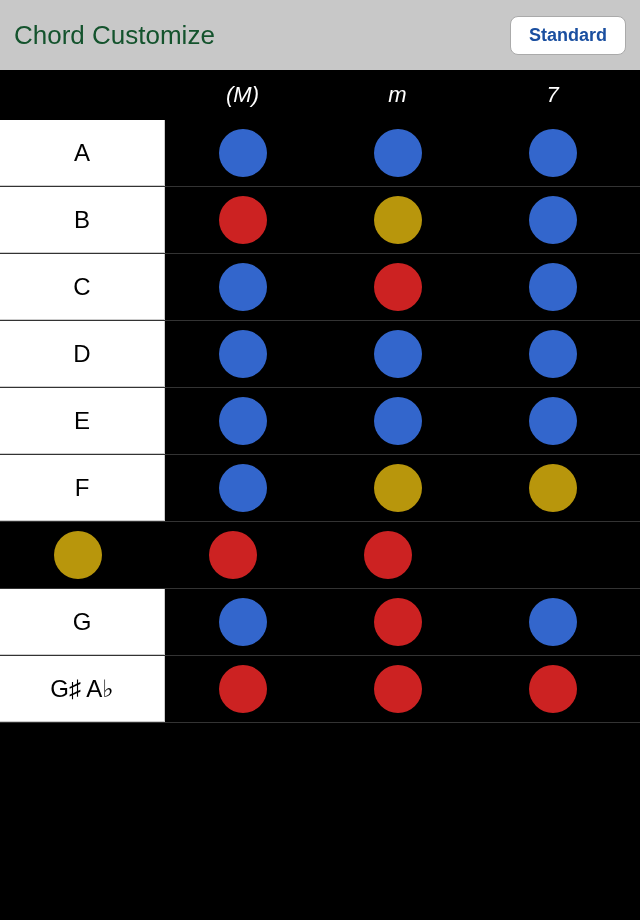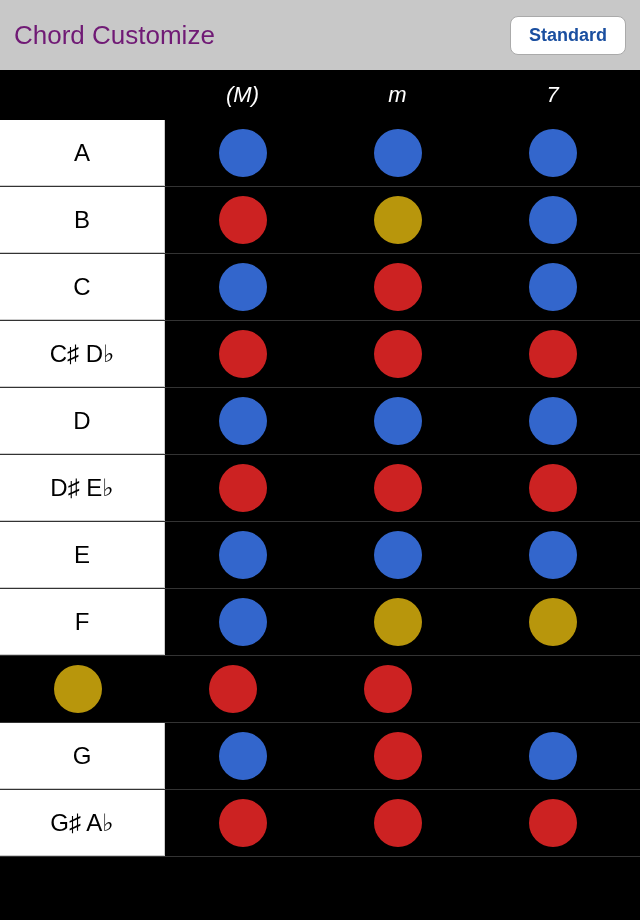--- a/index.html
+++ b/index.html
@@ -16,21 +16,21 @@
       background: #c8c8c8;
       display: flex;
       align-items: center;
       justify-content: space-between;
       padding: 10px 14px;
       height: 70px;
     }
     .header-title {
       font-size: 26px;
       font-weight: 500;
-      color: #701a75;
+      color: #14532d;
     }
     .header-buttons {
       display: flex;
       gap: 20px;
     }
     .header-btn {
       background: #fff;
       border: 1px solid #aaa;
       border-radius: 8px;
       padding: 8px 18px;
@@ -149,62 +149,34 @@
         </div>
         <div class="dot-cell">
           <div class="dot dot-red"></div>
         </div>
         <div class="dot-cell">
           <div class="dot dot-blue"></div>
         </div>
       </div>
     </div>
     <div class="chord-row">
-      <div class="chord-label">C♯ D♭</div>
-      <div class="chord-dots">
-        <div class="dot-cell">
-          <div class="dot dot-red"></div>
-        </div>
-        <div class="dot-cell">
-          <div class="dot dot-red"></div>
-        </div>
-        <div class="dot-cell">
-          <div class="dot dot-red"></div>
-        </div>
-      </div>
-    </div>
-    <div class="chord-row">
       <div class="chord-label">D</div>
       <div class="chord-dots">
         <div class="dot-cell">
           <div class="dot dot-blue"></div>
         </div>
         <div class="dot-cell">
           <div class="dot dot-blue"></div>
         </div>
         <div class="dot-cell">
           <div class="dot dot-blue"></div>
         </div>
       </div>
     </div>
     <div class="chord-row">
-      <div class="chord-label">D♯ E♭</div>
-      <div class="chord-dots">
-        <div class="dot-cell">
-          <div class="dot dot-red"></div>
-        </div>
-        <div class="dot-cell">
-          <div class="dot dot-red"></div>
-        </div>
-        <div class="dot-cell">
-          <div class="dot dot-red"></div>
-        </div>
-      </div>
-    </div>
-    <div class="chord-row">
       <div class="chord-label">E</div>
       <div class="chord-dots">
         <div class="dot-cell">
           <div class="dot dot-blue"></div>
         </div>
         <div class="dot-cell">
           <div class="dot dot-blue"></div>
         </div>
         <div class="dot-cell">
           <div class="dot dot-blue"></div>

